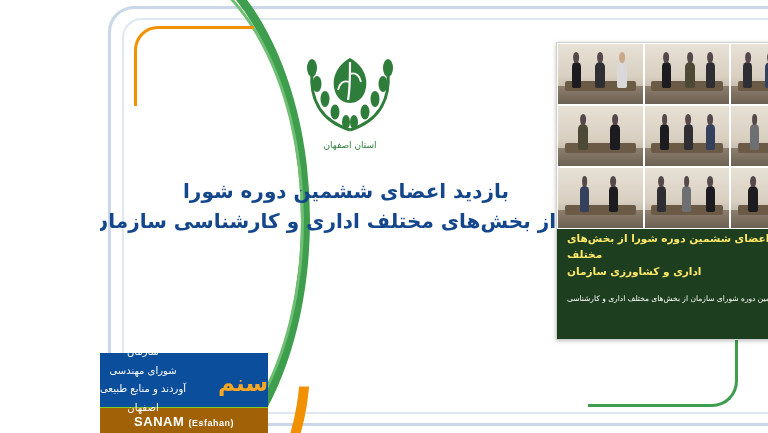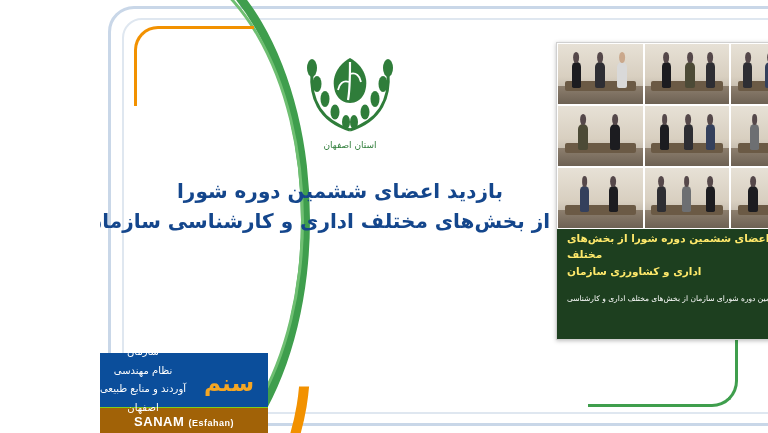--- a/index.html
+++ b/index.html
@@ -108,21 +108,21 @@
   .logo-caption {
     margin-top: 2px;
     font-size: 9px;
     color: #2f7d3a;
     font-family: "DejaVu Sans", sans-serif;
   }
 
   
   .headline {
     position: absolute;
-    left: 30px;
+    left: 36px;
     top: 176px;
     width: 420px;
     text-align: center;
     direction: rtl;
   }
   .headline .line1 {
     font-size: 20px;
     font-weight: bold;
     color: #14468c;
     letter-spacing: 0;
@@ -237,21 +237,21 @@
     overflow: hidden;
   }
   .sanam-top {
     height: 54px;
     display: flex;
     align-items: center;
     direction: rtl;
   }
   .sanam-mark {
     width: 78px;
-    text-align: center;
+    text-align: right;
     font-size: 23px;
     font-weight: bold;
     color: #f5a623;
     line-height: 1;
     padding-top: 6px;
     font-family: "DejaVu Sans", sans-serif;
   }
   .sanam-fa {
     flex: 1;
     font-size: 10px;
@@ -411,21 +411,21 @@
       <div class="collage-sub">اعضای ششمین دوره شورای سازمان از بخش‌های مختلف اداری و کارشناسی</div>
     </div>
 
   </div>
 
   <div class="sanam">
     <div class="sanam-top">
       <div class="sanam-mark">سنم</div>
       <div class="sanam-fa">
         <div>سازمان</div>
-        <div>نظام مهندسی</div>
+        <div>شورای مهندسی</div>
         <div>آوردند و منابع طبیعی اصفهان</div>
       </div>
     </div>
     <div class="sanam-bottom">
       <div class="sanam-en">
         <span>SANAM</span>
         <small>(Esfahan)</small>
       </div>
     </div>
   </div>

